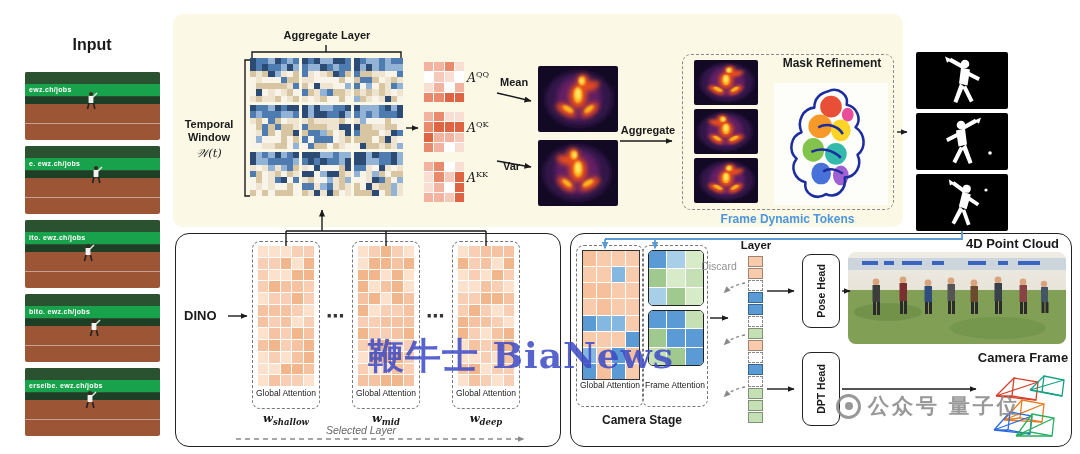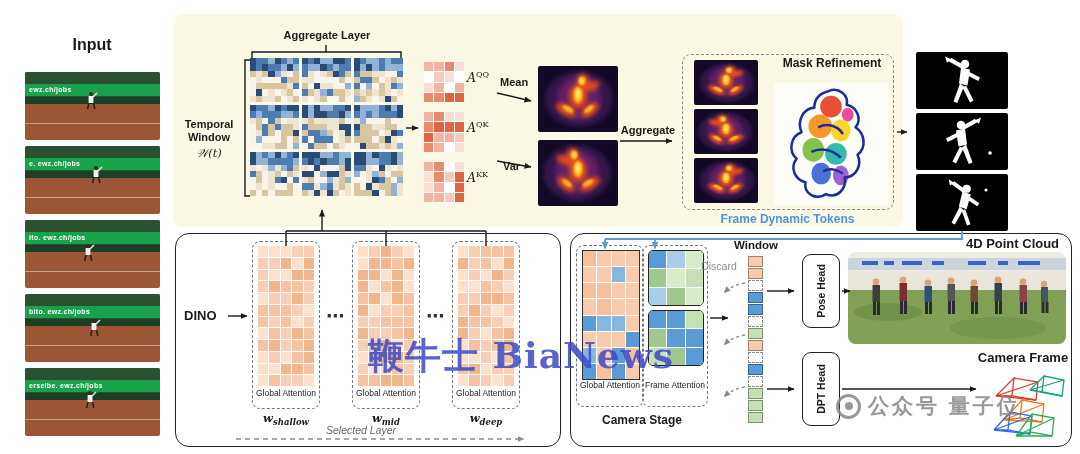--- a/index.html
+++ b/index.html
@@ -1124,21 +1124,21 @@
       <div style="background: rgb(91, 155, 213);"></div>
       <div style="background: rgb(91, 155, 213);"></div>
       <div style="background: rgb(197, 224, 180);"></div>
       <div style="background: rgb(159, 201, 143);"></div>
       <div style="background: rgb(91, 155, 213);"></div>
     </div>
   <div class="abs sga-label">Global Attention</div>
   <div class="abs sfa-label">Frame Attention</div>
   <div class="abs early-label">Camera Stage</div>
 
-  <div class="abs tokens-label">Window</div>
+  <div class="abs tokens-label">Layer</div>
   <div class="abs tokens-strip">
       <div class="tok" style="background: rgb(248, 203, 173);"></div>
       <div class="tok" style="background: rgb(248, 203, 173);"></div>
       <div class="tok discard"></div>
       <div class="tok" style="background: rgb(91, 155, 213);"></div>
       <div class="tok" style="background: rgb(91, 155, 213);"></div>
       <div class="tok discard"></div>
       <div class="tok" style="background: rgb(197, 224, 180);"></div>
       <div class="tok" style="background: rgb(248, 203, 173);"></div>
       <div class="tok discard"></div>

